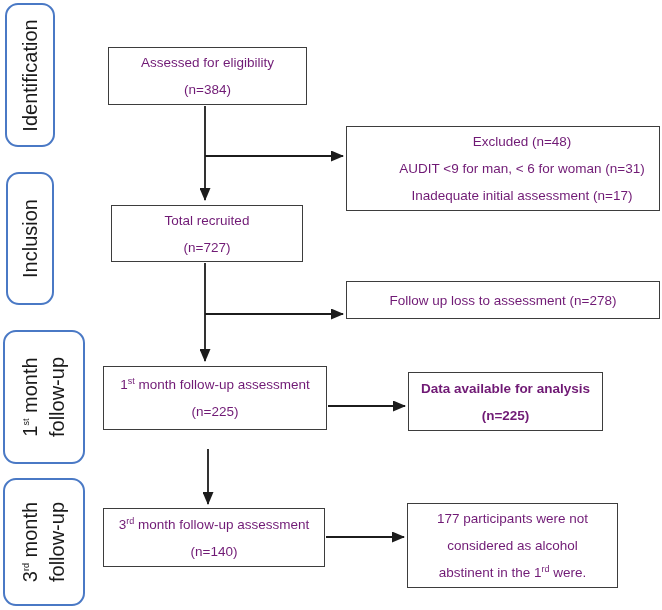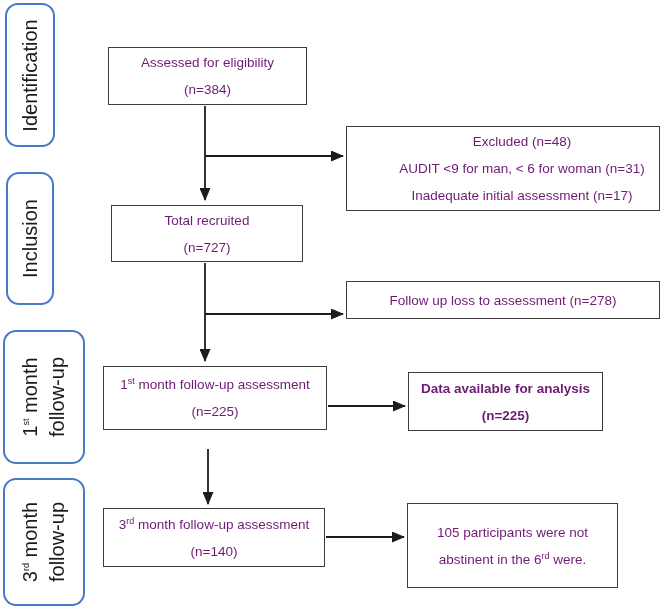--- a/index.html
+++ b/index.html
@@ -121,22 +121,23 @@
     <div class="tl"><span>Data available for analysis</span><sup></sup><span></span></div>
     <div class="tl"><span>(n=225)</span><sup></sup><span></span></div>
   </div>
 
   <div class="fbox" style="left:103px; top:508px; width:222px; height:59px;">
     <div class="tl"><span>3</span><sup>rd</sup><span> month follow-up assessment</span></div>
     <div class="tl"><span>(n=140)</span><sup></sup><span></span></div>
   </div>
 
   <div class="fbox" style="left:407px; top:503px; width:211px; height:85px;">
-    <div class="tl"><span>105 participants were not</span><sup></sup><span></span></div>
-    <div class="tl"><span>abstinent in the 6</span><sup>rd</sup><span> were.</span></div>
+    <div class="tl"><span>177 participants were not</span><sup></sup><span></span></div>
+    <div class="tl"><span>considered as alcohol</span><sup></sup><span></span></div>
+    <div class="tl"><span>abstinent in the 1</span><sup>rd</sup><span> were.</span></div>
   </div>
 
   <svg class="arrows" width="662" height="610" viewBox="0 0 662 610">
     <defs>
       <marker id="ah" markerUnits="userSpaceOnUse" markerWidth="13" markerHeight="11" refX="12" refY="5.5" orient="auto">
         <path d="M0,0 L13,5.5 L0,11 Z" fill="#1c1c1c"></path>
       </marker>
     </defs>
     <line x1="205" y1="106" x2="205" y2="200" stroke="#1c1c1c" stroke-width="1.8" marker-end="url(#ah)"></line>
     <line x1="205" y1="156" x2="343" y2="156" stroke="#1c1c1c" stroke-width="1.8" marker-end="url(#ah)"></line>

